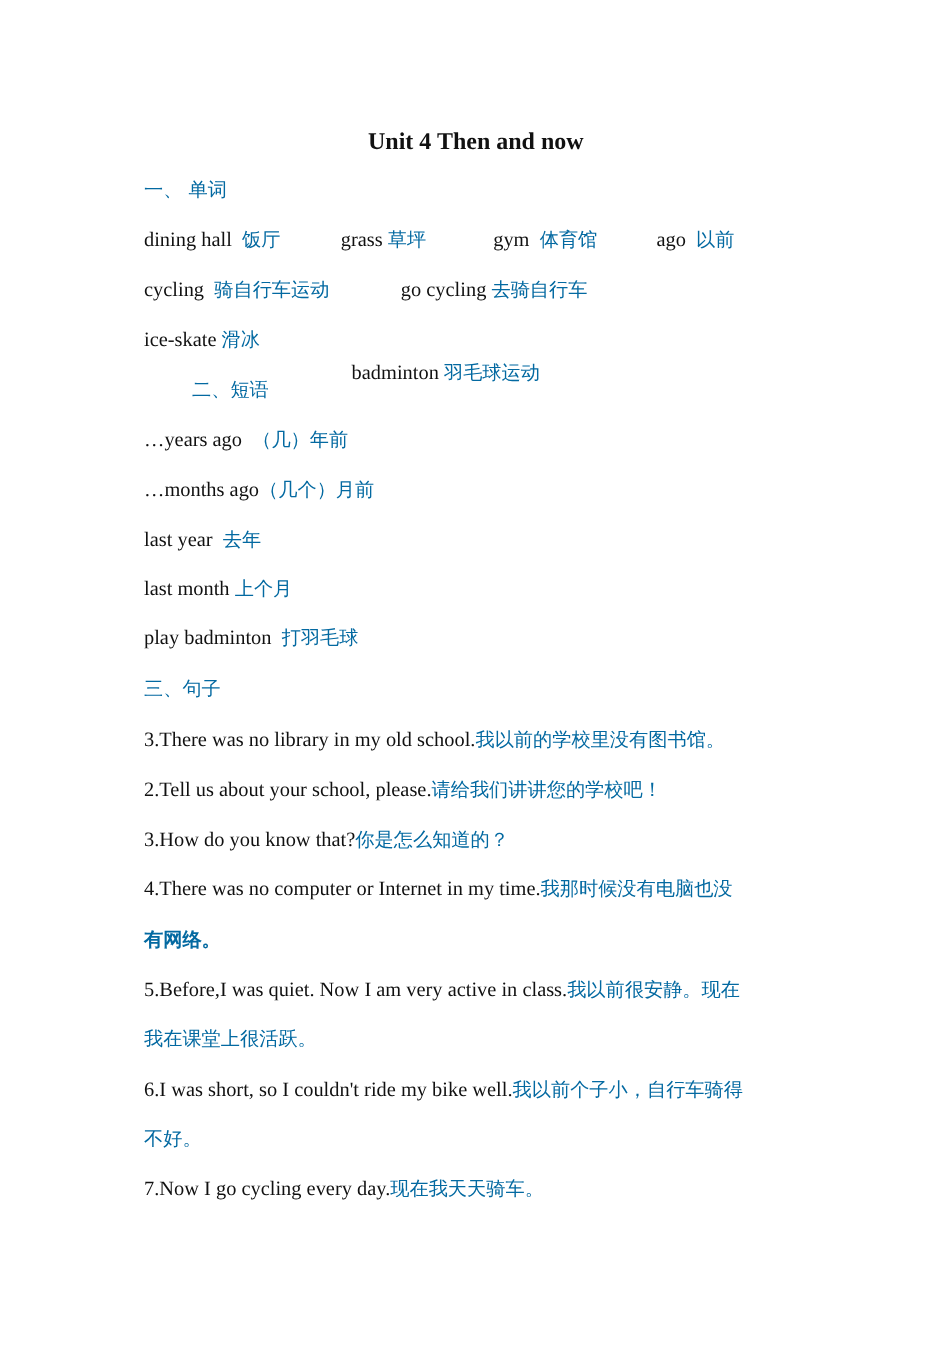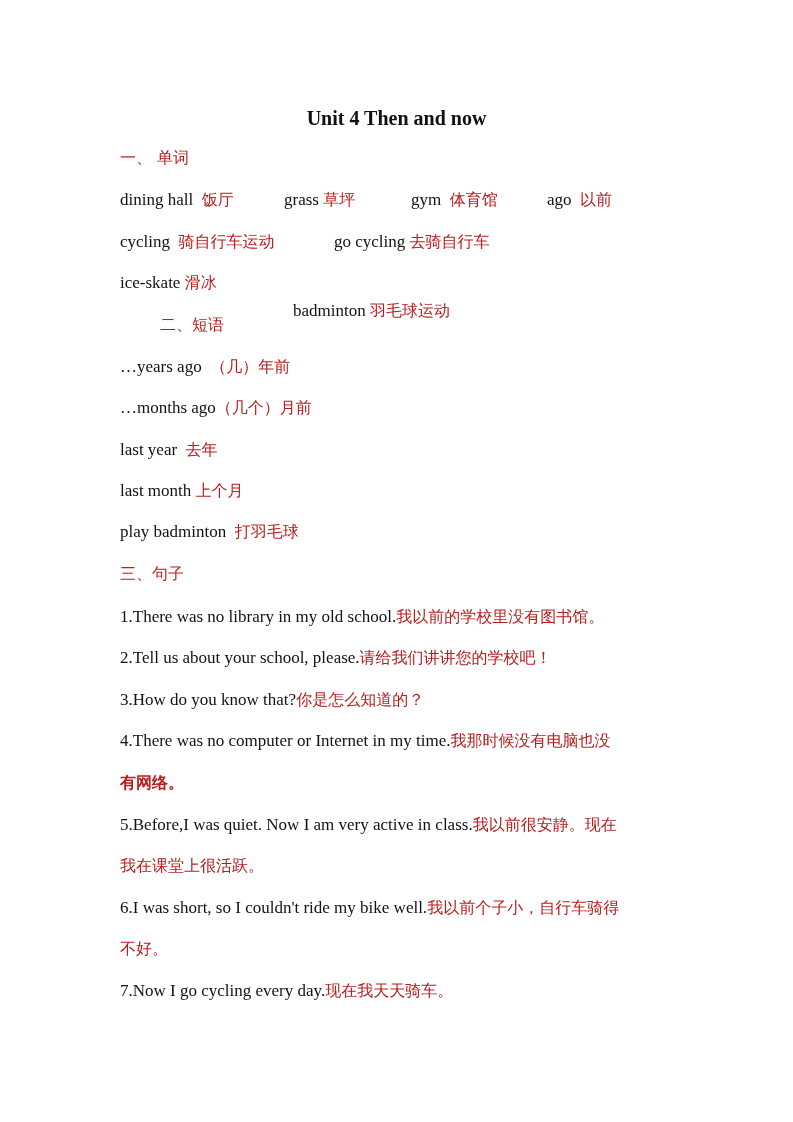--- a/index.html
+++ b/index.html
@@ -2,21 +2,21 @@
 <html><head>
 <meta charset="utf-8">
 <style>
   html, body { margin: 0; padding: 0; background: #ffffff; }
   body { width: 793px; height: 1122px; position: relative; overflow: hidden;
          font-family: "Liberation Serif", "DejaVu Serif", serif; color: #111; }
   .title { position: absolute; top: 100px; left: 0; width: 793px; text-align: center;
            font-size: 20px; font-weight: bold; line-height: 36px; }
   .line { position: absolute; left: 120px; font-size: 17px; line-height: 24px; white-space: nowrap; }
   .item { position: absolute; white-space: nowrap; font-size: 17px; line-height: 24px; }
-  .cn { font-family: "DejaVu Sans", sans-serif; font-size: 16px; color: #b91c1c; }
+  .cn { font-family: "DejaVu Sans", sans-serif; font-size: 16px; color: #0369a1; }
   .en { font-family: "Liberation Serif", serif; }
 </style>
 </head>
 <body>
 
 <div class="title">Unit 4 Then and now</div>
 
 <div class="line cn" style="top:146px;">一、 单词</div>
 
 <div class="item" style="left:120px; top:188px;">
@@ -72,21 +72,21 @@
   <span class="cn">上个月</span>
 </div>
 <div class="line" style="top:520px;">
   <span class="en">play badminton</span>&nbsp;
   <span class="cn">打羽毛球</span>
 </div>
 
 <div class="line cn" style="top:562px;">三、句子</div>
 
 <div class="line" style="top:605px;">
-  <span class="en">1.There was no library in my old school.</span><span class="cn">我以前的学校里没有图书馆。</span>
+  <span class="en">3.There was no library in my old school.</span><span class="cn">我以前的学校里没有图书馆。</span>
 </div>
 <div class="line" style="top:646px;">
   <span class="en">2.Tell us about your school, please.</span><span class="cn">请给我们讲讲您的学校吧！</span>
 </div>
 <div class="line" style="top:688px;">
   <span class="en">3.How do you know that?</span><span class="cn">你是怎么知道的？</span>
 </div>
 <div class="line" style="top:729px;">
   <span class="en">4.There was no computer or Internet in my time.</span><span class="cn">我那时候没有电脑也没</span>
 </div>

